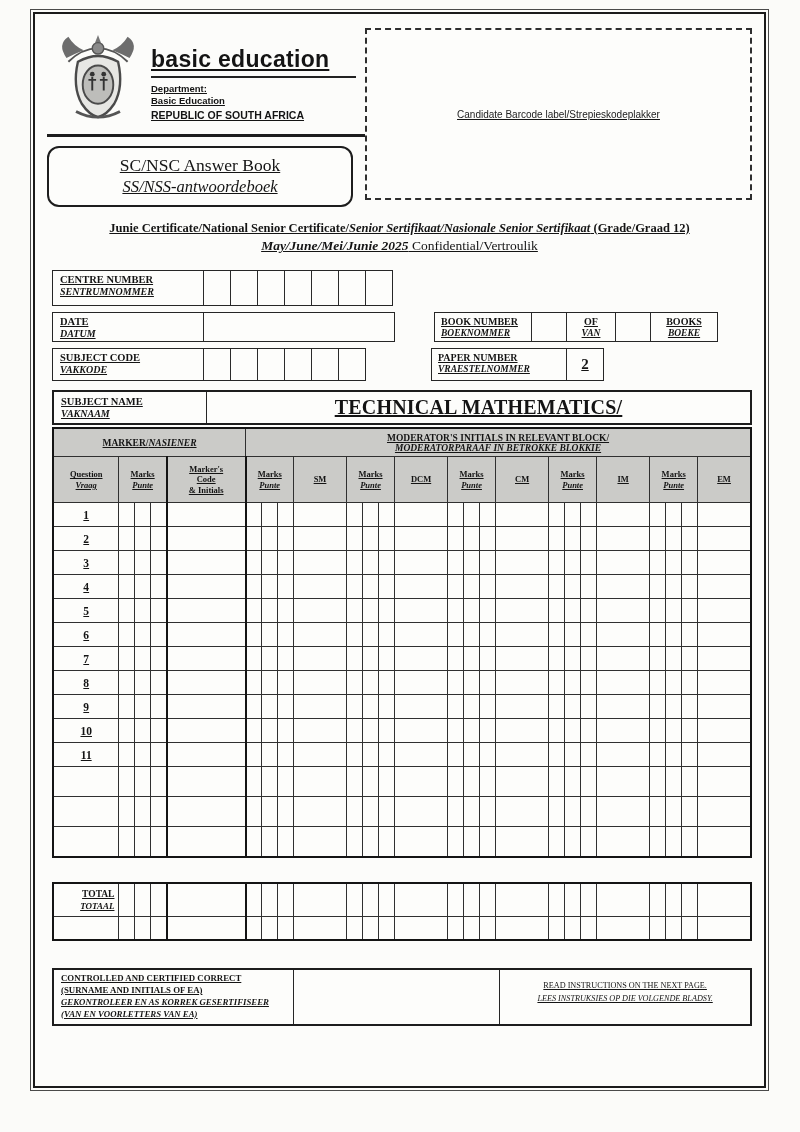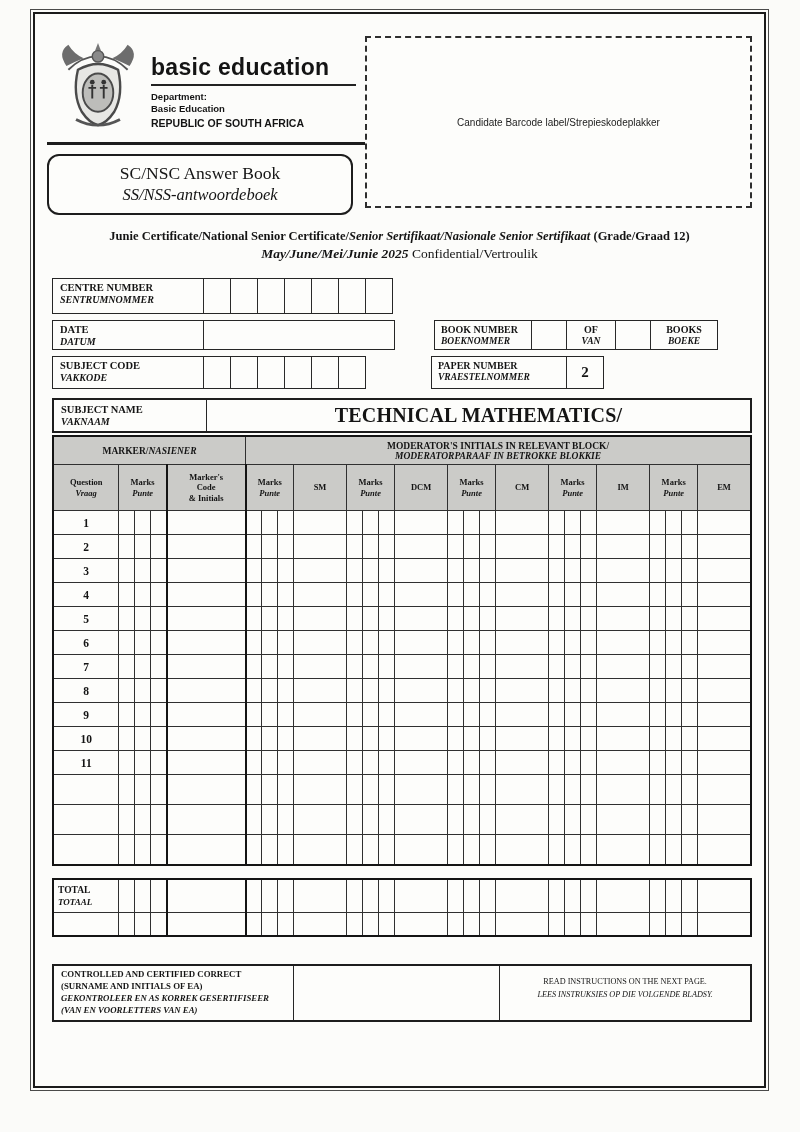--- a/index.html
+++ b/index.html
@@ -1,19 +1,19 @@
 <!DOCTYPE html>
 <html><head>
 <meta charset="utf-8">
 <style>
   html,body{margin:0;padding:0;}
   body{width:800px;height:1132px;background:#efefec;font-family:"Liberation Serif",serif;color:#141414;position:relative;}
   .sheet{position:absolute;inset:0;background:#fbfbf9;}
   .frame{position:absolute;left:30px;top:9px;width:739px;height:1082px;border:1px solid #4a4a4a;padding:2px;box-sizing:border-box;background:#fcfcfa;}
-  .frame-inner{border:2.5px solid #1b1b1b;width:100%;height:100%;box-sizing:border-box;padding:22px 12px 8px 12px;position:relative;overflow:hidden;}
+  .frame-inner{border:2.5px solid #1b1b1b;width:100%;height:100%;box-sizing:border-box;padding:14px 12px 8px 12px;position:relative;overflow:hidden;text-decoration:underline;}
 
   .b{font-weight:bold;}
   .bi{font-weight:bold;font-style:italic;}
   .it{font-style:italic;}
 
   
   .top{display:flex;align-items:flex-start;}
   .top-left{width:318px;flex:0 0 auto;}
   .logo-row{display:flex;gap:10px;margin-left:8px;}
   .arms{width:86px;height:98px;flex:0 0 auto;}
@@ -58,21 +58,21 @@
   .mtab{width:100%;border-collapse:collapse;table-layout:fixed;border:2.5px solid #141414;background:#fdfdfb;margin-top:2px;}
   .mtab th,.mtab td{border:1px solid #303030;padding:0;overflow:hidden;}
   .hdr1 th{background:#cbcbc8;height:27px;font-size:9.5px;text-align:center;vertical-align:middle;}
   .hdr2 th{background:#cbcbc8;height:45px;font-size:8.5px;text-align:center;vertical-align:middle;line-height:1.25;}
   .mtab tbody td{height:23px;}
   .mtab tr.tall td{height:29px;}
   .q{font-weight:bold;font-size:11.5px;text-align:center;vertical-align:middle;}
   .col-code{border-left:2px solid #141414 !important;border-right:2px solid #141414 !important;}
   .gstart{border-left:1.6px solid #141414 !important;}
   .tgap{height:8px;}
-  .ttab{margin-top:4px;}
+  .ttab{margin-top:16px;text-align:right;}
   .ttab td.tl{padding:1px 4px;vertical-align:middle;}
   .ttab .ten{font-weight:bold;font-size:9.5px;line-height:1.2;}
   .ttab .taf{font-weight:bold;font-style:italic;font-size:9px;line-height:1.2;}
   .ttab tr.trow1 td{height:30px;}
   .ttab tr.trow2 td{height:20px;}
 
   
   .cert{width:100%;border-collapse:collapse;table-layout:fixed;border:2px solid #1d1d1d;margin-top:27px;background:#fdfdfb;}
   .cert td{border:1.3px solid #262626;vertical-align:top;padding:3px 7px;height:54px;box-sizing:border-box;}
   .cert .cl{font-size:8.8px;line-height:1.35;}

